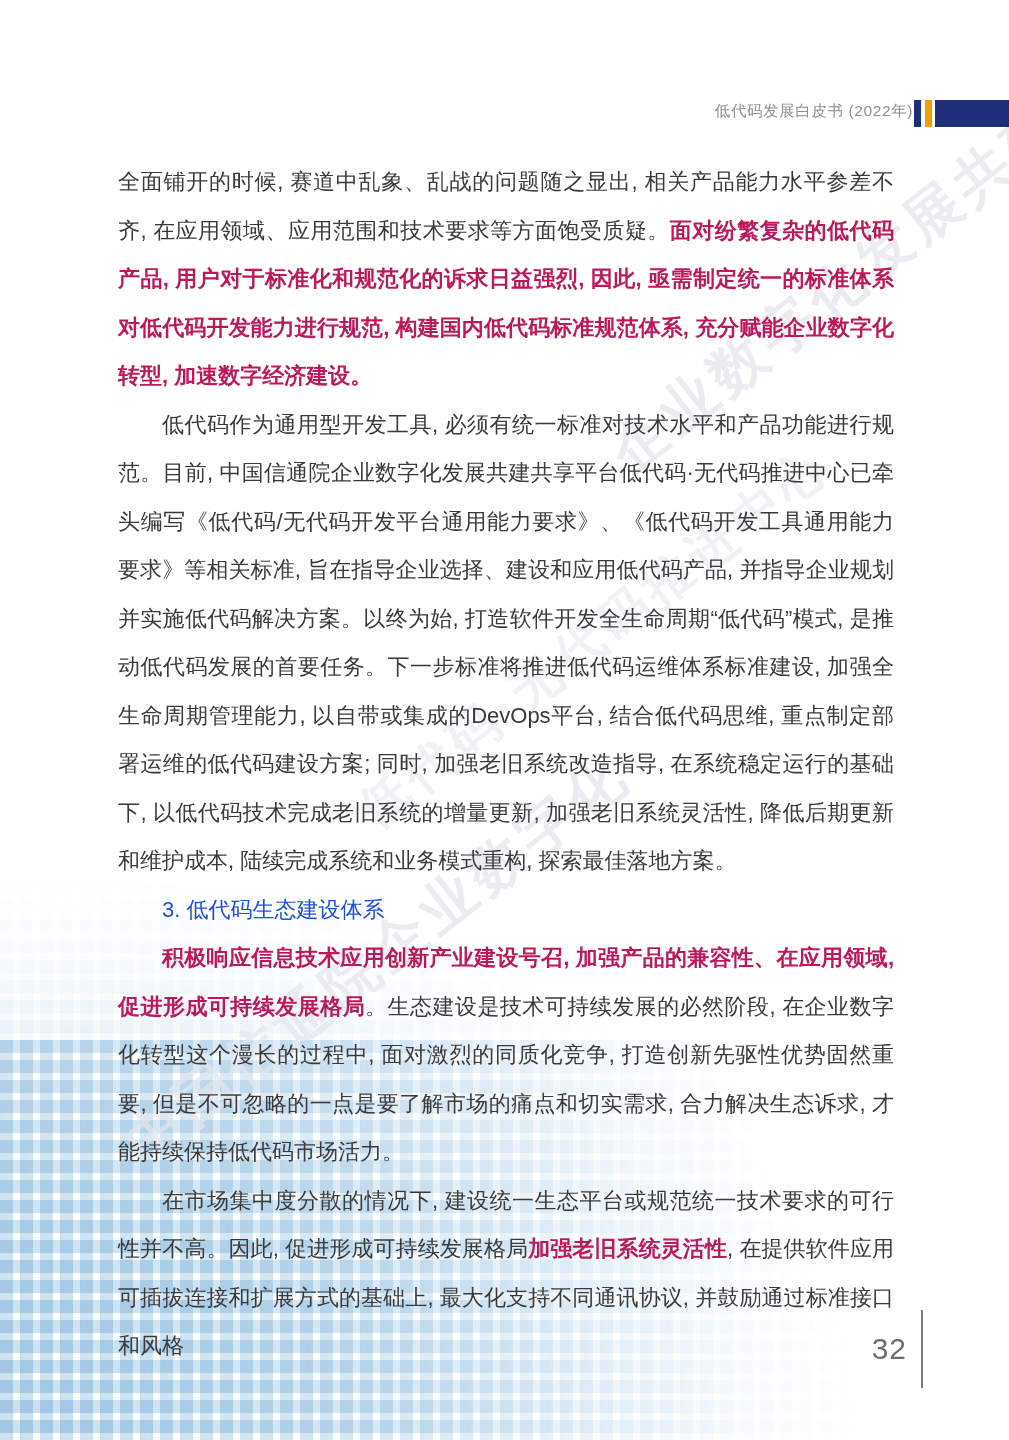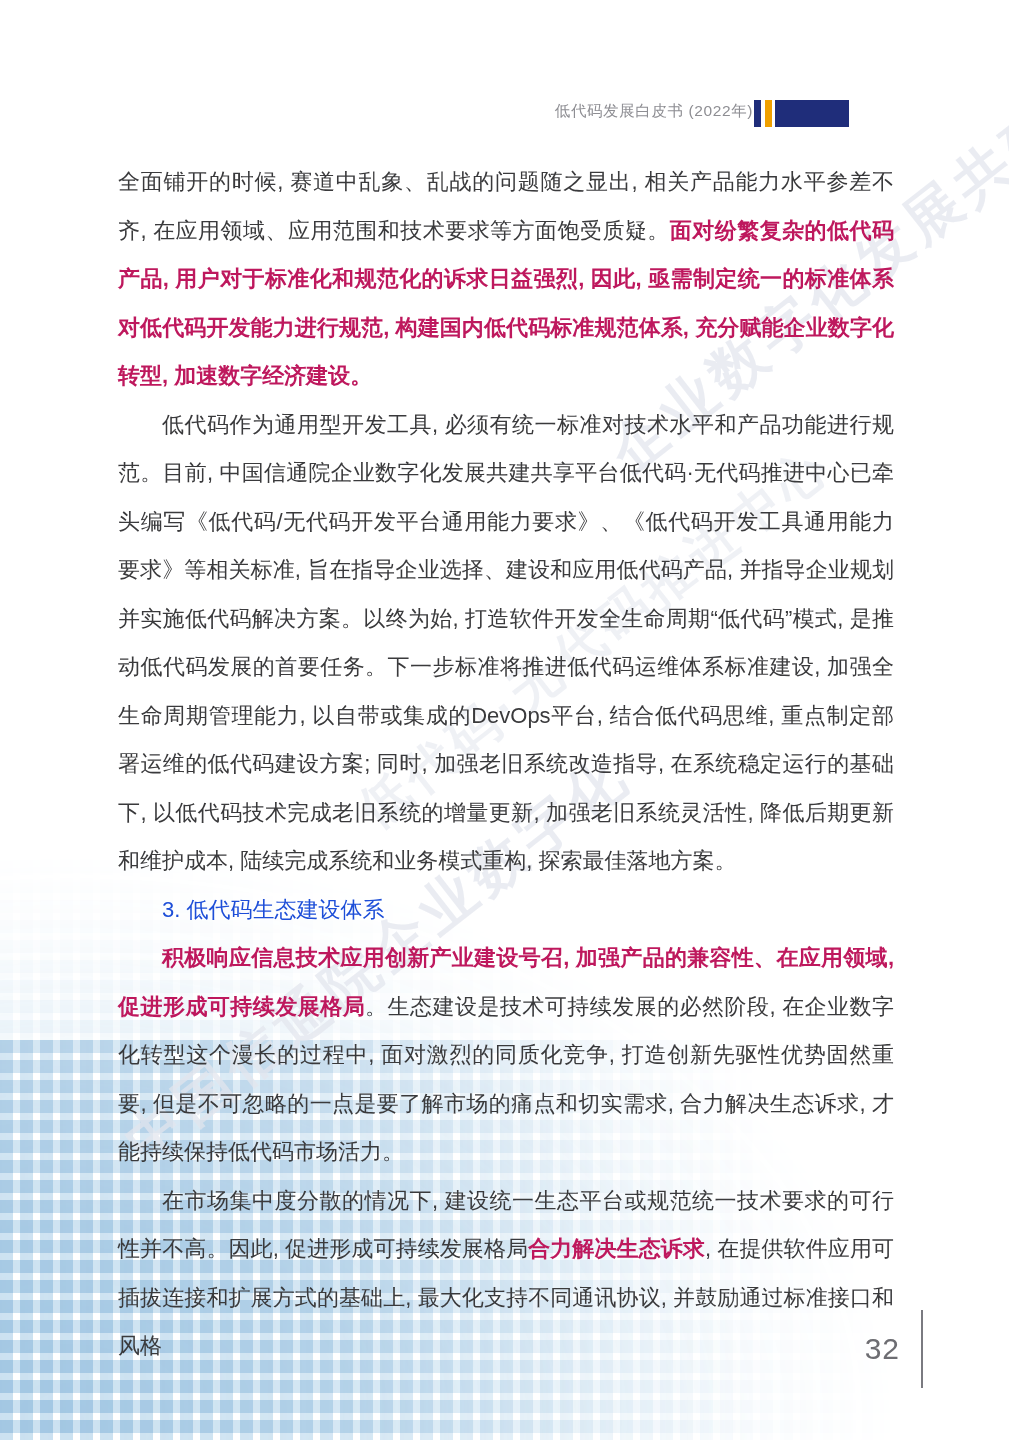--- a/index.html
+++ b/index.html
@@ -81,21 +81,21 @@
   }
   .wm-1 { left: 595px; top: 430px; }
   .wm-2 { left: 110px;  top: 1120px; }
   .wm-3 { left: 345px;  top: 790px; font-size: 50px; opacity: 0.55; }
 
   
   .page-header {
     position: absolute;
     left: 0;
     top: 98px;
-    width: 849px;
+    width: 1009px;
     height: 34px;
   }
   .header-title {
     position: absolute;
     right: 96px;
     top: 0;
     font-size: 15.5px;
     color: #8e8e93;
     letter-spacing: 0.6px;
     line-height: 26px;
@@ -148,21 +148,21 @@
     right: 86px;
     bottom: 52px;
     display: flex;
     align-items: center;
     height: 78px;
   }
   .page-number {
     font-size: 30px;
     color: #6d6d72;
     line-height: 1;
-    padding-right: 21px;
+    padding-right: 14px;
     letter-spacing: 1px;
   }
   .footer-rule {
     width: 2px;
     height: 78px;
     background: #7a7a80;
   }
 </style>
 </head>
 <body>
@@ -192,21 +192,21 @@
   <div class="content">
 
     <p class="para"><span>全面铺开的时候, 赛道中乱象、乱战的问题随之显出, 相关产品能力水平参差不齐, 在应用领域、应用范围和技术要求等方面饱受质疑。</span><span class="b">面对纷繁复杂的低代码产品, 用户对于标准化和规范化的诉求日益强烈, 因此, 亟需制定统一的标准体系对低代码开发能力进行规范, 构建国内低代码标准规范体系, 充分赋能企业数字化转型, 加速数字经济建设。</span></p>
 
     <p class="para-indent">低代码作为通用型开发工具, 必须有统一标准对技术水平和产品功能进行规范。目前, 中国信通院企业数字化发展共建共享平台低代码·无代码推进中心已牵头编写《低代码/无代码开发平台通用能力要求》、《低代码开发工具通用能力要求》等相关标准, 旨在指导企业选择、建设和应用低代码产品, 并指导企业规划并实施低代码解决方案。以终为始, 打造软件开发全生命周期“低代码”模式, 是推动低代码发展的首要任务。下一步标准将推进低代码运维体系标准建设, 加强全生命周期管理能力, 以自带或集成的DevOps平台, 结合低代码思维, 重点制定部署运维的低代码建设方案; 同时, 加强老旧系统改造指导, 在系统稳定运行的基础下, 以低代码技术完成老旧系统的增量更新, 加强老旧系统灵活性, 降低后期更新和维护成本, 陆续完成系统和业务模式重构, 探索最佳落地方案。</p>
 
     <p class="heading">3. 低代码生态建设体系</p>
 
     <p class="para-indent"><span class="b">积极响应信息技术应用创新产业建设号召, 加强产品的兼容性、在应用领域, 促进形成可持续发展格局</span><span>。生态建设是技术可持续发展的必然阶段, 在企业数字化转型这个漫长的过程中, 面对激烈的同质化竞争, 打造创新先驱性优势固然重要, 但是不可忽略的一点是要了解市场的痛点和切实需求, 合力解决生态诉求, 才能持续保持低代码市场活力。</span></p>
 
-    <p class="para-indent"><span>在市场集中度分散的情况下, 建设统一生态平台或规范统一技术要求的可行性并不高。因此, 促进形成可持续发展格局</span><span class="b">合力解决生态诉求</span><span>, 在提供软件应用可插拔连接和扩展方式的基础上, 最大化支持不同通讯协议, 并鼓励通过标准接口和风格</span></p>
+    <p class="para-indent"><span>在市场集中度分散的情况下, 建设统一生态平台或规范统一技术要求的可行性并不高。因此, 促进形成可持续发展格局</span><span class="b">加强老旧系统灵活性</span><span>, 在提供软件应用可插拔连接和扩展方式的基础上, 最大化支持不同通讯协议, 并鼓励通过标准接口和风格</span></p>
 
   </div>
 
   <div class="footer">
     <div class="page-number">32</div>
     <div class="footer-rule"></div>
   </div>
 
 </div>
 

